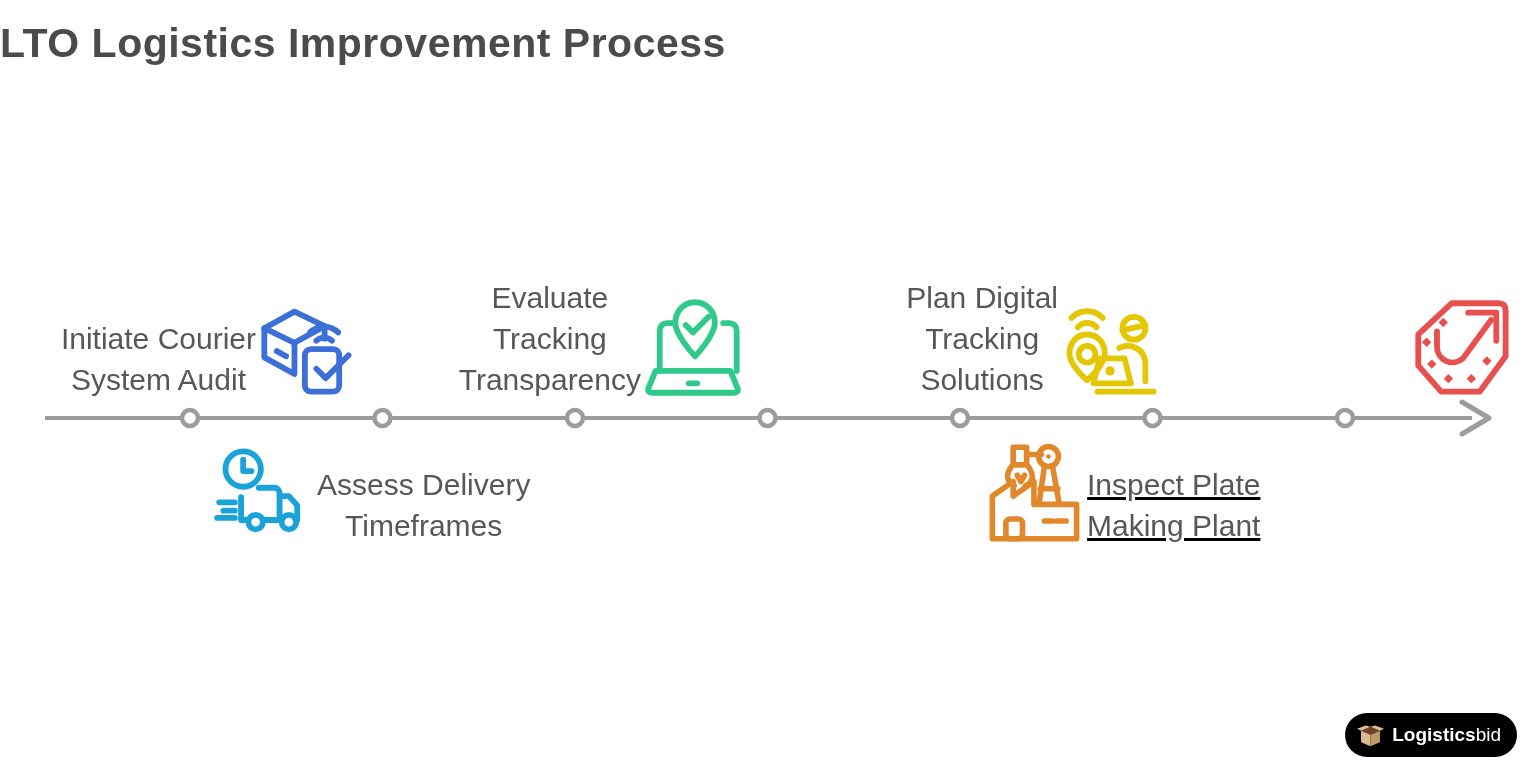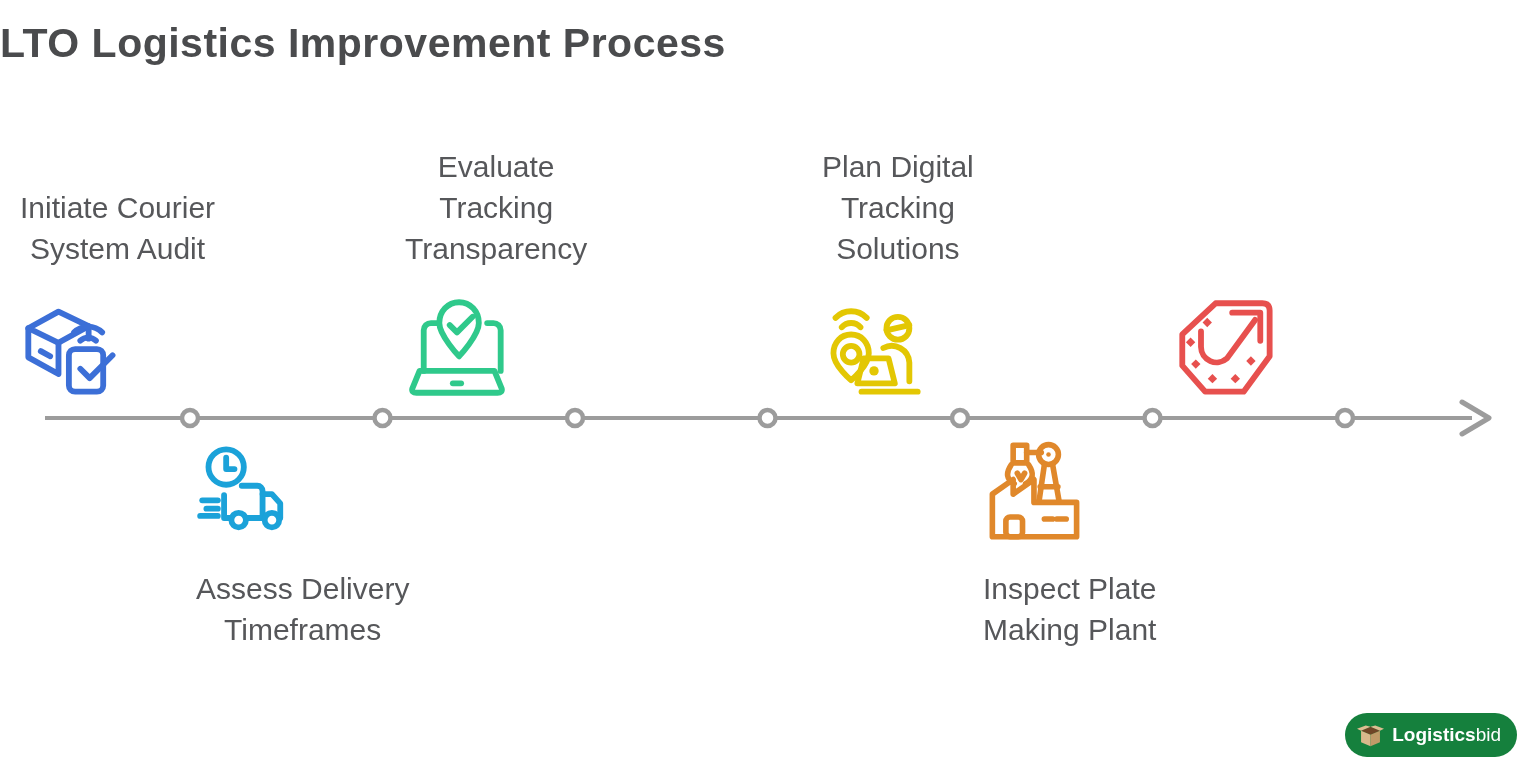--- a/index.html
+++ b/index.html
@@ -4,33 +4,33 @@
 <style>
   html,body{margin:0;padding:0;background:#ffffff;}
   body{font-family:"Liberation Sans", sans-serif;}
   .canvas{position:relative;width:1524px;height:765px;background:#fff;overflow:hidden;}
 
   .title{position:absolute;top:20px;left:0;width:100%;
          font-size:41px;font-weight:bold;color:#4a4b4d;letter-spacing:.5px;}
 
   .timeline-svg{position:absolute;left:0;top:396px;width:1524px;height:44px;}
 
-  .step{position:absolute;width:340px;display:flex;flex-direction:column;align-items:flex-start;}
+  .step{position:absolute;width:340px;display:flex;flex-direction:row;align-items:flex-end;}
   .step.above{bottom:365px;justify-content:flex-end;}
   .step.below{top:440px;}
   .step-label{font-size:30px;line-height:1.37;color:#56575a;text-align:center;white-space:pre-line;}
   .icon-wrap{width:104px;height:104px;}
   .step.above .icon-wrap{margin-top:27px;}
   .step.below .icon-wrap{margin-bottom:0;}
   .step.below .step-label{margin-top:24px;}
   .icon-wrap svg{width:100%;height:100%;display:block;}
   .licon{fill:none;stroke:currentColor;stroke-width:5.6;stroke-linecap:round;stroke-linejoin:round;}
 
   .logo{position:absolute;right:7px;bottom:8px;height:44px;border-radius:22px;
-        background:#15803d;display:flex;align-items:center;padding:0 16px 0 12px;gap:8px;}
+        background:#000000;display:flex;align-items:center;padding:0 16px 0 12px;gap:8px;}
   .logo-text{color:#ffffff;font-size:19px;}
   .logo-text .bold{font-weight:bold;}
 </style>
 </head>
 <body>
 
 <div class="canvas">
 
   <div class="title">LTO Logistics Improvement Process</div>
 
@@ -56,21 +56,21 @@
         <path d="M66 29 V41"></path>
         <path d="M20 53 l9 5"></path>
         <path d="M52 35 a19 19 0 0 1 27 0"></path>
         <path d="M58 43 a11 11 0 0 1 15 0"></path>
         <rect x="47" y="51" width="33" height="41" rx="6"></rect>
         <path d="M58 70 l9 9 L89 57"></path>
       </svg>
     </div>
   </div>
 
-  <div class="step below" style="left:196px;">
+  <div class="step below" style="left:213px;">
     <div class="icon-wrap" style="color: rgb(27, 162, 217);">
       <svg viewBox="0 0 100 100" class="licon">
         <circle cx="29" cy="26" r="17"></circle>
         <path d="M29 17 V28 H37"></path>
         <path d="M44 44 H59 a5 5 0 0 1 5 5 V75 H27 V53"></path>
         <path d="M64 52 H73 L81 61 V75 H70"></path>
         <circle cx="41" cy="77" r="7" fill="#ffffff"></circle>
         <circle cx="73" cy="77" r="7" fill="#ffffff"></circle>
         <path d="M6 58 H21"></path>
         <path d="M10 66 H21"></path>
@@ -111,21 +111,21 @@
         <circle cx="73" cy="31" r="11"></circle>
         <path d="M62 33 L84 28"></path>
         <path d="M59 50 a17 17 0 0 1 25 14 V82"></path>
         <path d="M40 60 L64 60 L70 84 L34 84 Z"></path>
         <circle cx="50" cy="72" r="4.5" fill="currentColor" stroke="none"></circle>
         <path d="M38 92 H92"></path>
       </svg>
     </div>
   </div>
 
-  <div class="step below" style="left:983px;">
+  <div class="step below" style="left:983px;text-decoration:underline;">
     <div class="icon-wrap" style="color: rgb(224, 136, 43);">
       <svg viewBox="0 0 100 100" class="licon" style="stroke-width:5.4;">
         <rect x="29" y="5" width="13" height="17"></rect>
         <path d="M27 24 q-8 12 3 18"></path>
         <path d="M44 24 q8 12 -3 18"></path>
         <path d="M33 32 l3.5 6 3.5 -6"></path>
         <path d="M42 12 H56"></path>
         <circle cx="63" cy="14" r="9.5"></circle>
         <circle cx="63" cy="14" r="2.2" fill="currentColor" stroke="none"></circle>
         <path d="M59 24 L54 58"></path>

